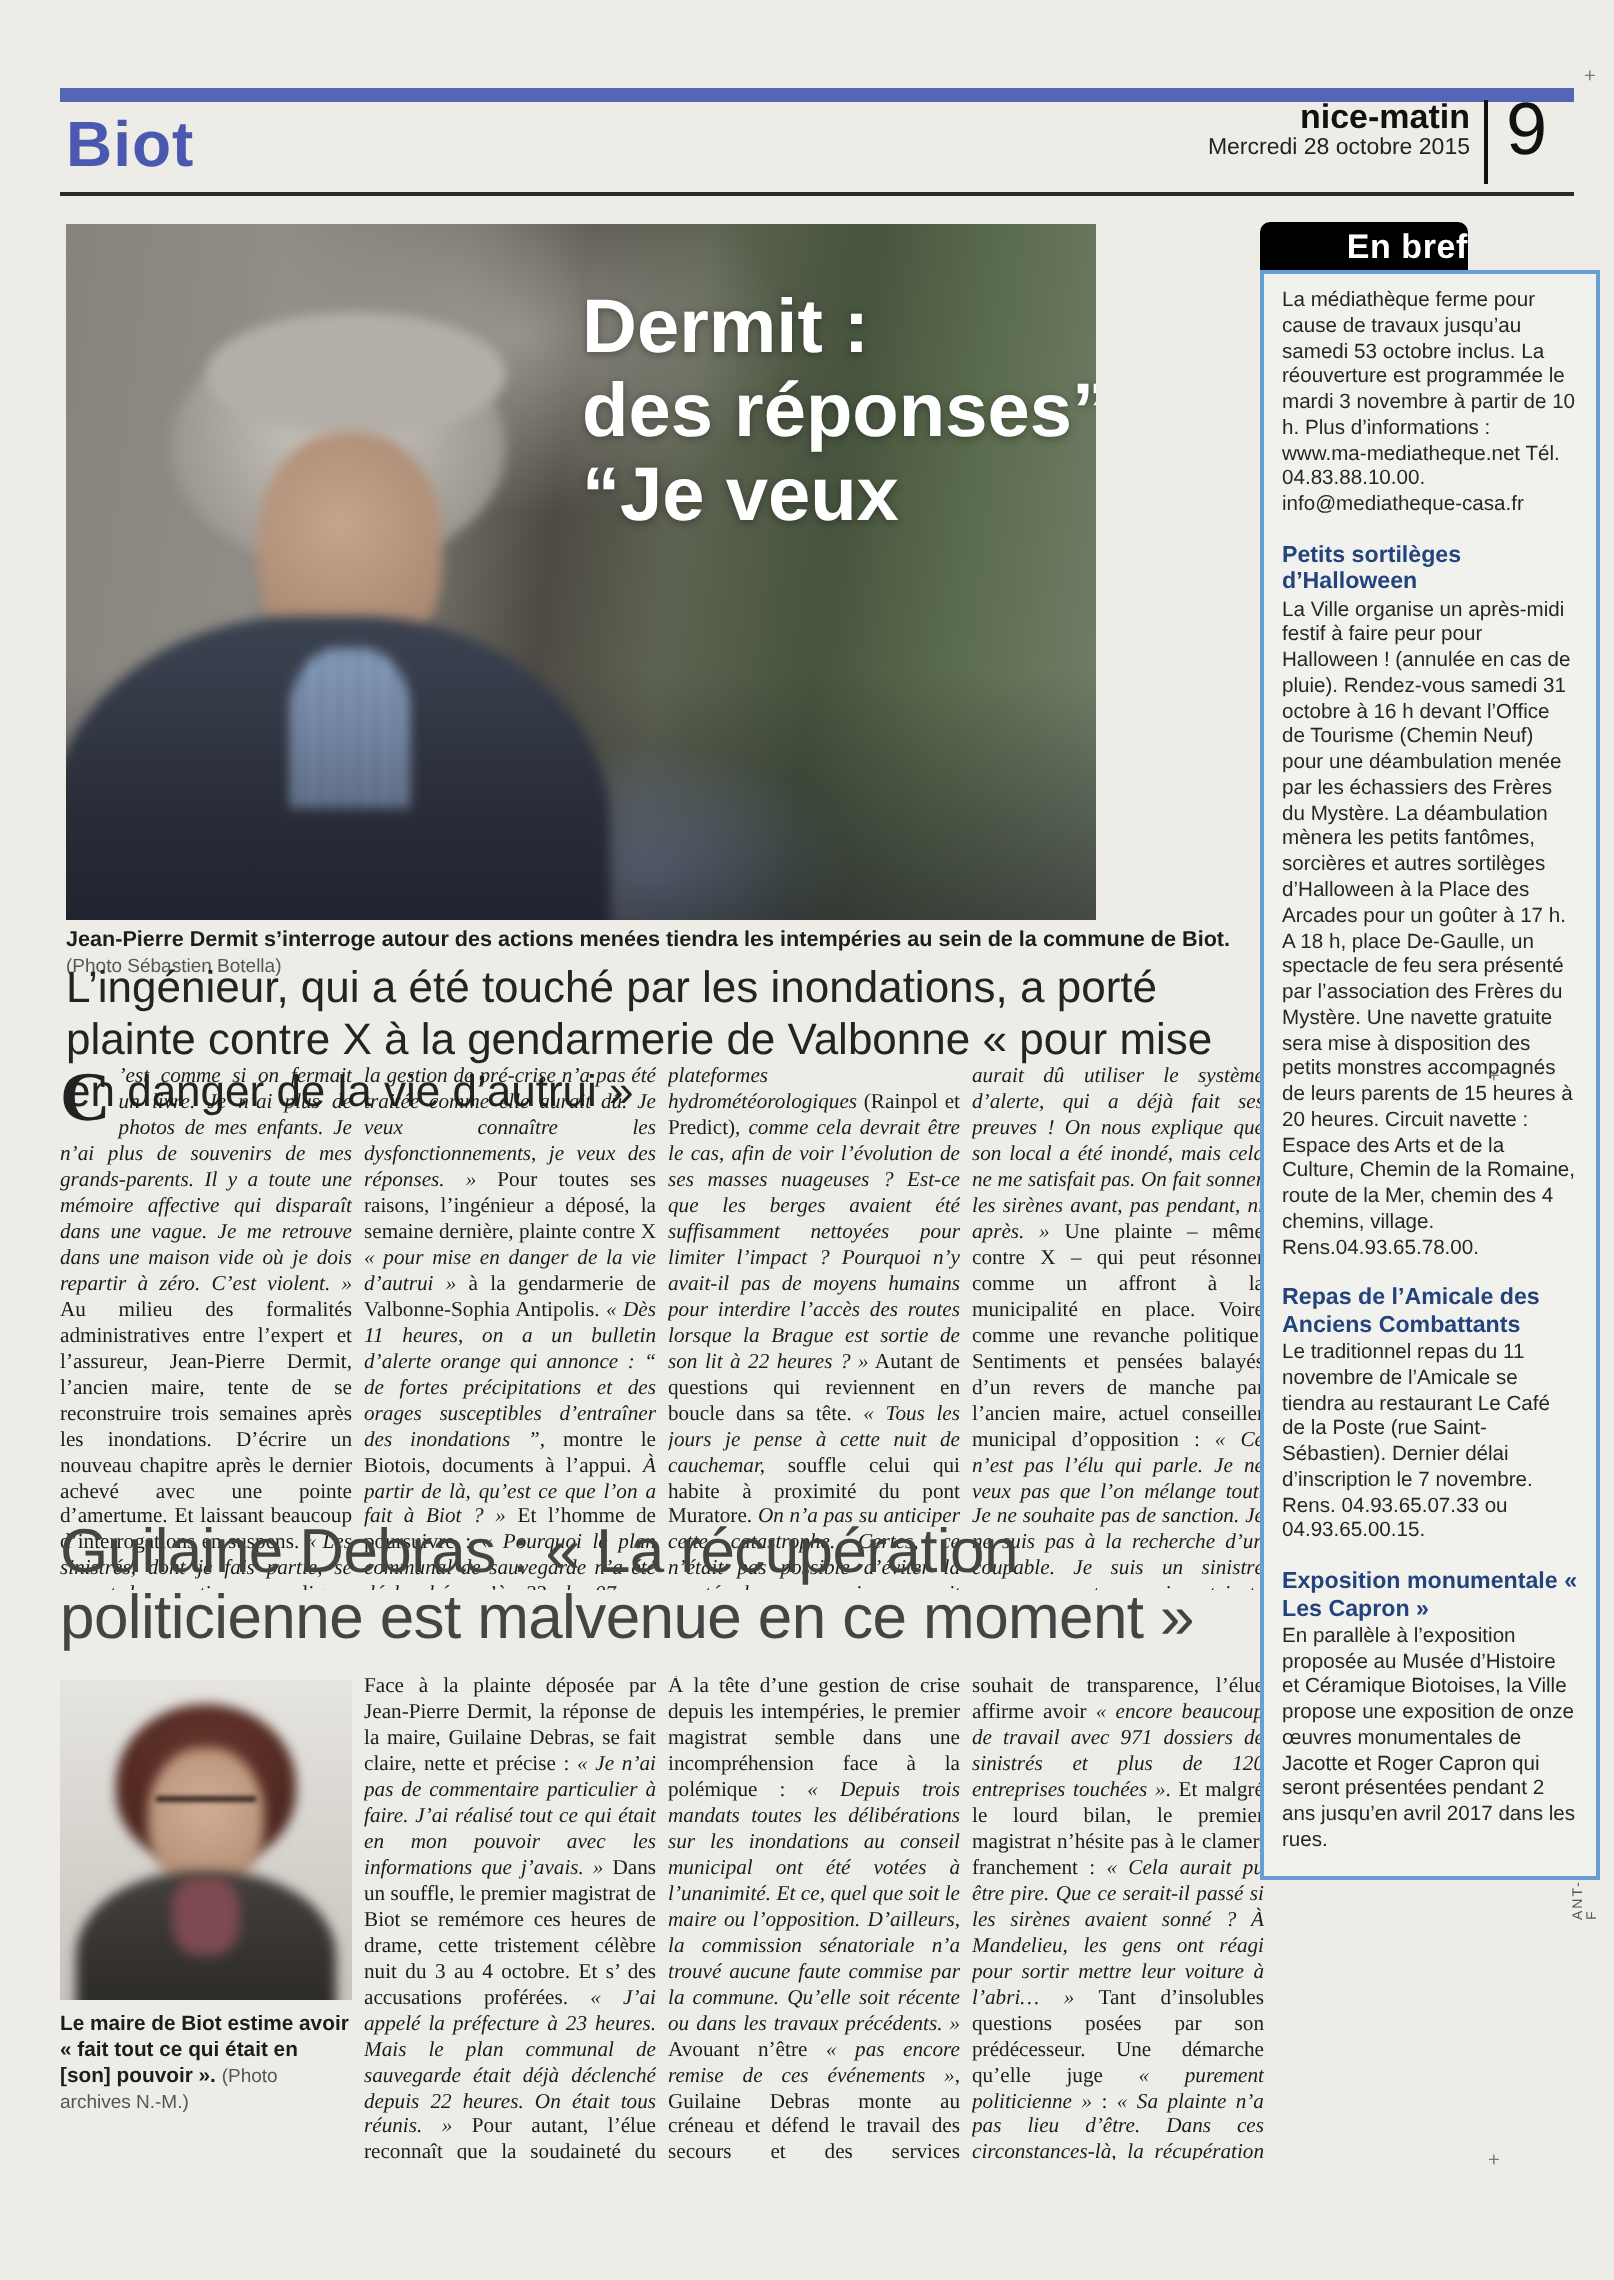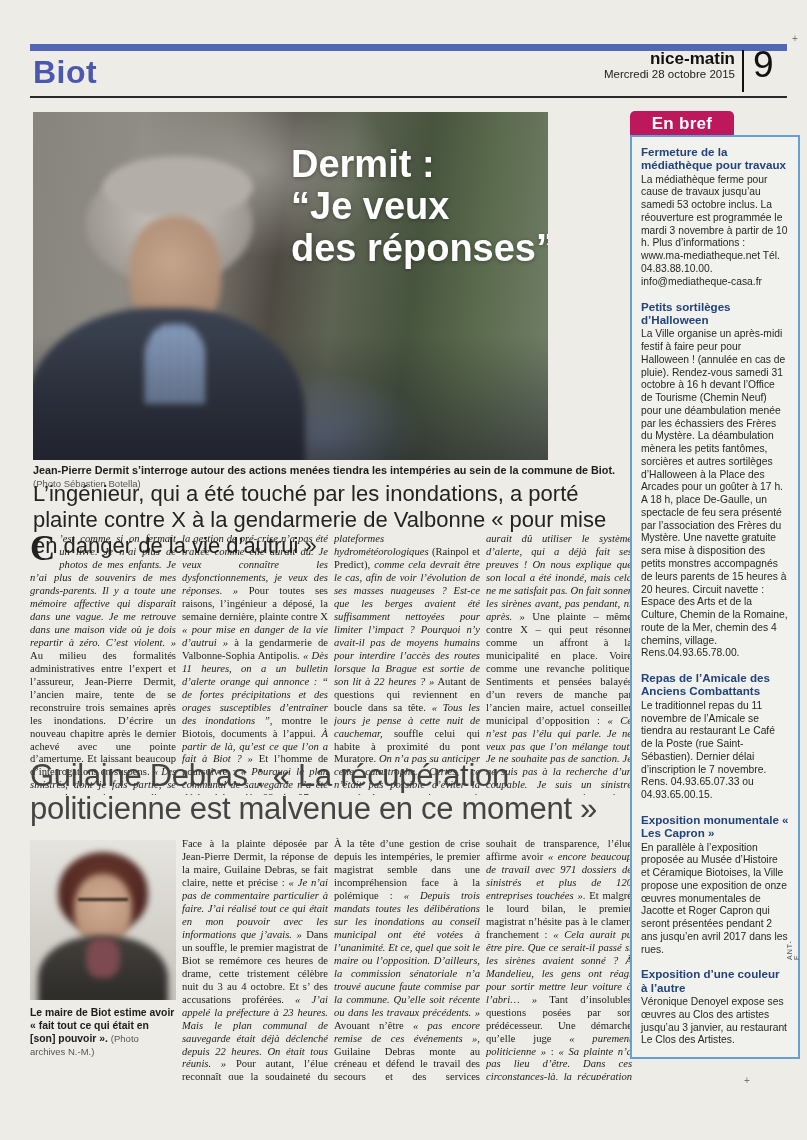--- a/index.html
+++ b/index.html
@@ -62,23 +62,23 @@
     background:radial-gradient(circle at 50% 40%, #6b3a30, #4a241e 80%);}
   .w-face{left:44px;top:34px;width:58px;height:72px;border-radius:46%;
     background:radial-gradient(circle at 50% 42%, #d2ad93, #b08a71 90%);}
   .w-glasses{left:48px;top:58px;width:50px;height:12px;border-top:3px solid #3a2b24;filter:blur(1px);}
   .w-body{left:8px;top:96px;width:130px;height:70px;border-radius:45% 45% 0 0/60% 60% 0 0;
     background:linear-gradient(180deg,#43403c,#2c2a27);}
   .w-scarf{left:56px;top:98px;width:34px;height:40px;border-radius:40%;background:#7c4a50;}
   .mayor-caption{left:30px;top:1006px;width:146px;font-size:10.4px;line-height:1.25;font-weight:bold;}
   .a2{top:838px;height:242px;}
   
-  .enbref-tab{left:630px;top:111px;width:104px;height:25px;background:#be185d;
+  .enbref-tab{left:630px;top:111px;width:104px;height:25px;background:#000000;
     border-radius:5px 5px 0 0;color:#fff;font-weight:bold;font-size:17px;
-    line-height:25px;text-align:center;letter-spacing:.3px;}
+    line-height:25px;text-align:right;letter-spacing:.3px;}
   .enbref-box{left:630px;top:135px;width:148px;border:2px solid #66a0d2;
     padding:8px 9px 10px 9px;background:rgba(255,255,255,.25);}
   .sb-item{margin-bottom:11px;}
   .sb-item:last-child{margin-bottom:0;}
   .sb-title{font-weight:bold;font-size:11.6px;line-height:1.15;color:#23437c;margin-bottom:2px;}
   .sb-body{font-size:10.3px;line-height:1.24;color:#262626;}
   
   .plus-mark{color:#777;font-size:10px;}
   .vert-marker{left:786px;top:960px;font-size:7px;color:#555;transform:rotate(-90deg);transform-origin:left top;letter-spacing:1px;}
 </style>
@@ -97,22 +97,22 @@
 <div class="abs plus-mark" style="left:792px;top:33px;">+</div>
 
 <div class="abs main-photo">
   <div class="ph man-hair"></div>
   <div class="ph man-fringe"></div>
   <div class="ph man-face"></div>
   <div class="ph man-jacket"></div>
   <div class="ph man-shirt"></div>
   <div class="abs photo-headline">
     <div>Dermit :</div>
+    <div>des réponses”</div>
     <div>“Je veux</div>
-    <div>des réponses”</div>
   </div>
 </div>
 
 <div class="abs lead-caption">
   <b>Jean-Pierre Dermit s’interroge autour des actions menées tiendra les intempéries au sein de la commune de Biot.</b>
   <span class="credit">(Photo Sébastien Botella)</span>
 </div>
 
 <div class="abs standfirst">L’ingénieur, qui a été touché par les inondations, a porté plainte contre X à la gendarmerie de Valbonne « pour mise en danger de la vie d’autrui »</div>
 
@@ -138,36 +138,31 @@
   <span class="credit">(Photo archives N.-M.)</span>
 </div>
 
 <div class="col a2 c2"><span><span>Face à la plainte déposée par Jean-Pierre Dermit, la réponse de la maire, Guilaine Debras, se fait claire, nette et précise : </span><span style="font-style: italic;">« Je n’ai pas de commentaire particulier à faire. J’ai réalisé tout ce qui était en mon pouvoir avec les informations que j’avais. »</span><span> Dans un souffle, le premier magistrat de Biot se remémore ces heures de drame, cette tristement célèbre nuit du 3 au 4 octobre. Et s’ des accusations proférées. </span><span style="font-style: italic;">« J’ai appelé la préfecture à 23 heures. Mais le plan communal de sauvegarde était déjà déclenché depuis 22 heures. On était tous réunis. »</span><span> Pour autant, l’élue reconnaît que la soudaineté du phénomène a empêché </span></span></div>
 <div class="col a2 c3"><span><span>À la tête d’une gestion de crise depuis les intempéries, le premier magistrat semble dans une incompréhension face à la polémique : </span><span style="font-style: italic;">« Depuis trois mandats toutes les délibérations sur les inondations au conseil municipal ont été votées à l’unanimité. Et ce, quel que soit le maire ou l’opposition. D’ailleurs, la commission sénatoriale n’a trouvé aucune faute commise par la commune. Qu’elle soit récente ou dans les travaux précédents. »</span><span> Avouant n’être </span><span style="font-style: italic;">« pas encore remise de ces événements »</span><span>, Guilaine Debras monte au créneau et défend le travail des secours et des services municipaux. </span></span></div>
 <div class="col a2 c4"><span><span>souhait de transparence, l’élue affirme avoir </span><span style="font-style: italic;">« encore beaucoup de travail avec 971 dossiers de sinistrés et plus de 120 entreprises touchées »</span><span>. Et malgré le lourd bilan, le premier magistrat n’hésite pas à le clamer, franchement : </span><span style="font-style: italic;">« Cela aurait pu être pire. Que ce serait-il passé si les sirènes avaient sonné ? À Mandelieu, les gens ont réagi pour sortir mettre leur voiture à l’abri… »</span><span> Tant d’insolubles questions posées par son prédécesseur. Une démarche qu’elle juge </span><span style="font-style: italic;">« purement politicienne »</span><span> : </span><span style="font-style: italic;">« Sa plainte n’a pas lieu d’être. Dans ces circonstances-là, la récupération politicienne est maladroite et malvenue. Que des particuliers portent plainte, on le comprend. Mais là ce n’est pas très glorieux. C’est son choix… »</span></span></div>
 
 <div class="abs enbref-tab">En bref</div>
 <div class="abs enbref-box">
   <div class="sb-item">
-    <div class="sb-title">Fermeture de la médiathèque pour travaux</div>
     <div class="sb-body">La médiathèque ferme pour cause de travaux jusqu’au samedi 53 octobre inclus. La réouverture est programmée le mardi 3 novembre à partir de 10 h. Plus d’informations : www.ma-mediatheque.net Tél. 04.83.88.10.00. info@mediatheque-casa.fr</div>
   </div>
   <div class="sb-item">
     <div class="sb-title">Petits sortilèges d’Halloween</div>
     <div class="sb-body">La Ville organise un après-midi festif à faire peur pour Halloween ! (annulée en cas de pluie). Rendez-vous samedi 31 octobre à 16 h devant l’Office de Tourisme (Chemin Neuf) pour une déambulation menée par les échassiers des Frères du Mystère. La déambulation mènera les petits fantômes, sorcières et autres sortilèges d’Halloween à la Place des Arcades pour un goûter à 17 h. A 18 h, place De-Gaulle, un spectacle de feu sera présenté par l’association des Frères du Mystère. Une navette gratuite sera mise à disposition des petits monstres accompagnés de leurs parents de 15 heures à 20 heures. Circuit navette : Espace des Arts et de la Culture, Chemin de la Romaine, route de la Mer, chemin des 4 chemins, village. Rens.04.93.65.78.00.</div>
   </div>
   <div class="sb-item">
     <div class="sb-title">Repas de l’Amicale des Anciens Combattants</div>
     <div class="sb-body">Le traditionnel repas du 11 novembre de l’Amicale se tiendra au restaurant Le Café de la Poste (rue Saint-Sébastien). Dernier délai d’inscription le 7 novembre. Rens. 04.93.65.07.33 ou 04.93.65.00.15.</div>
   </div>
   <div class="sb-item">
     <div class="sb-title">Exposition monumentale « Les Capron »</div>
     <div class="sb-body">En parallèle à l’exposition proposée au Musée d’Histoire et Céramique Biotoises, la Ville propose une exposition de onze œuvres monumentales de Jacotte et Roger Capron qui seront présentées pendant 2 ans jusqu’en avril 2017 dans les rues.</div>
   </div>
-  <div class="sb-item">
-    <div class="sb-title">Exposition d’une couleur à l’autre</div>
-    <div class="sb-body">Véronique Denoyel expose ses œuvres au Clos des artistes jusqu’au 3 janvier, au restaurant Le Clos des Artistes.</div>
-  </div>
 </div>
 
 <div class="abs plus-mark" style="left:744px;top:533px;">+</div>
 <div class="abs plus-mark" style="left:744px;top:1075px;">+</div>
 <div class="abs vert-marker">ANT-F</div>
 
 </body></html>

